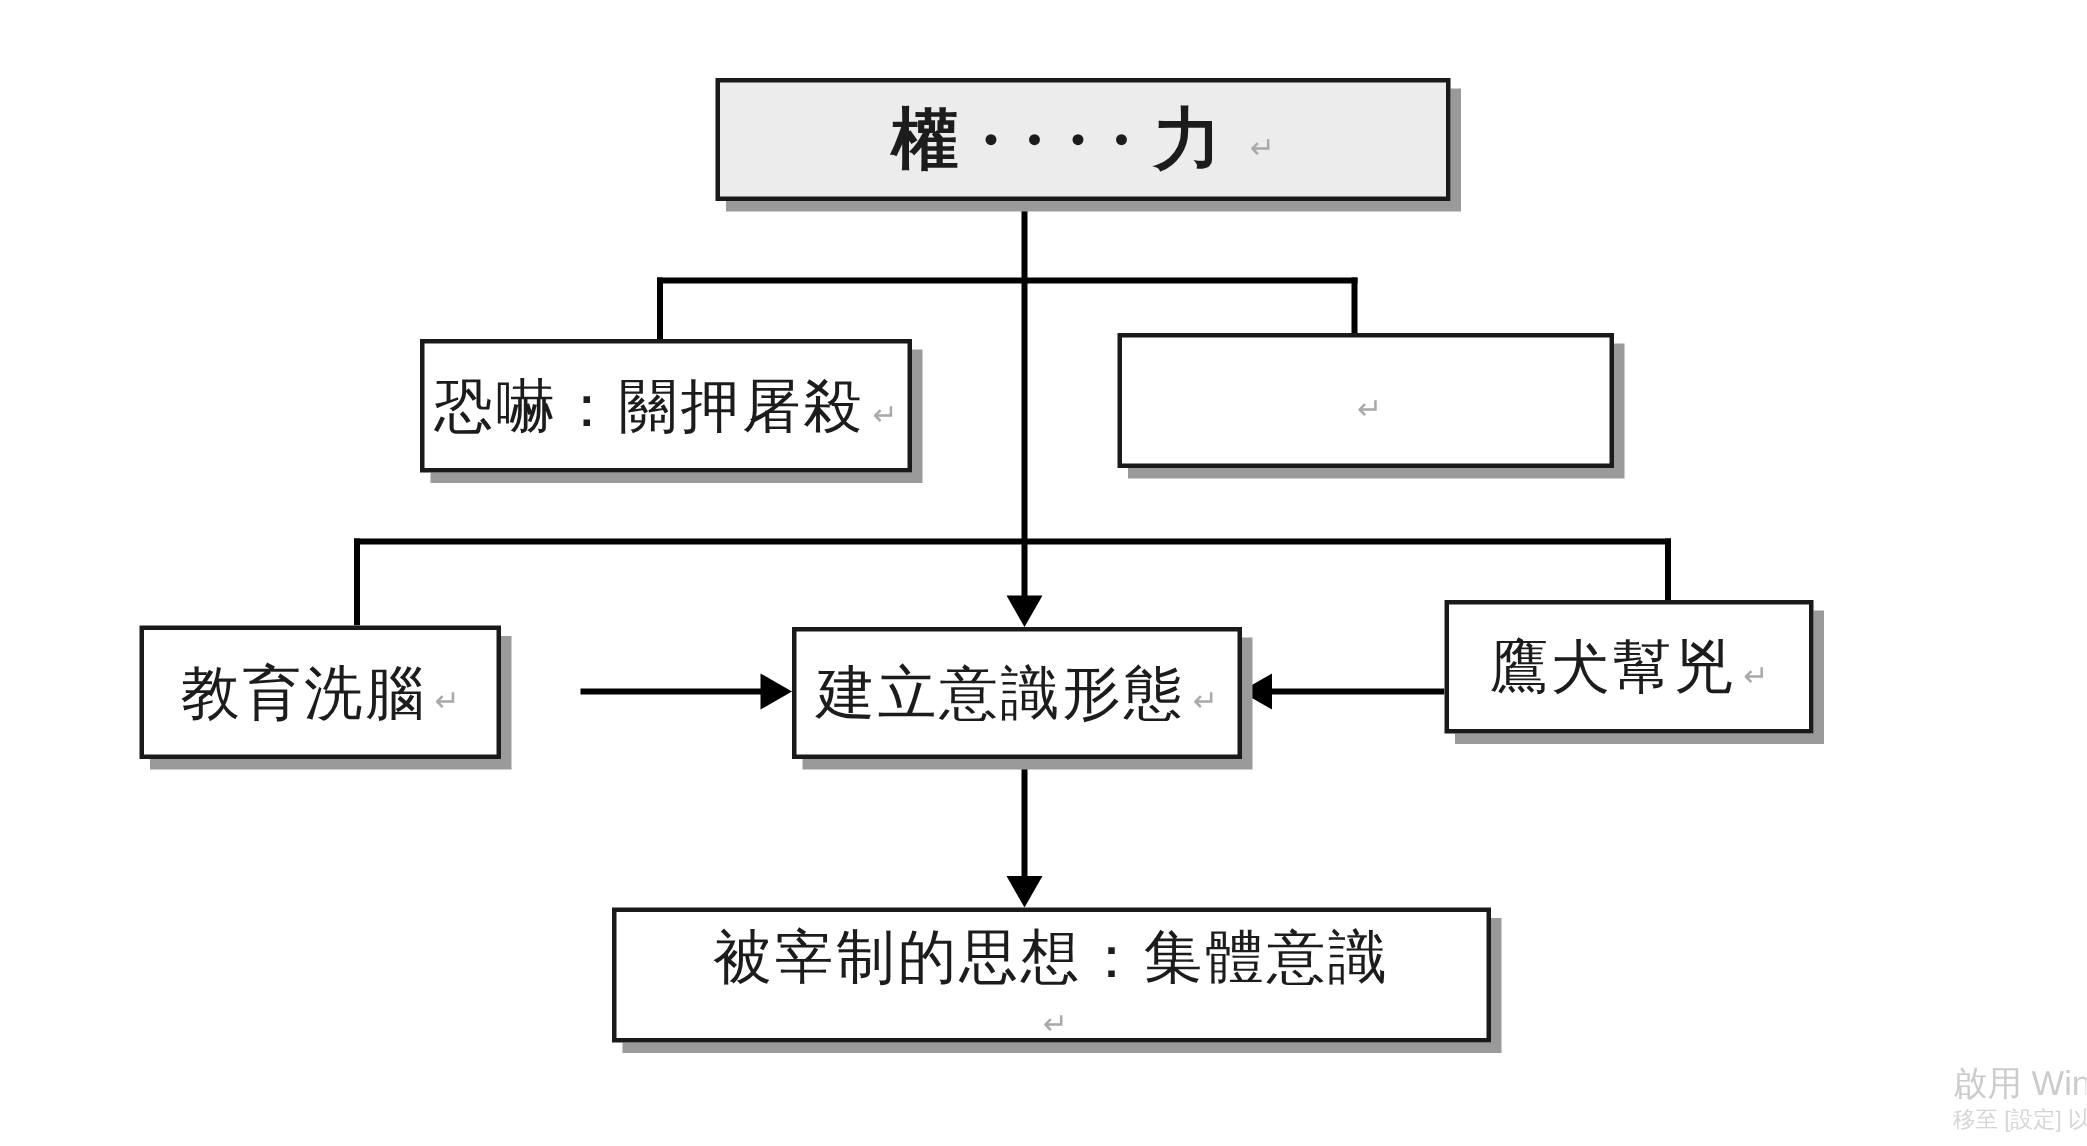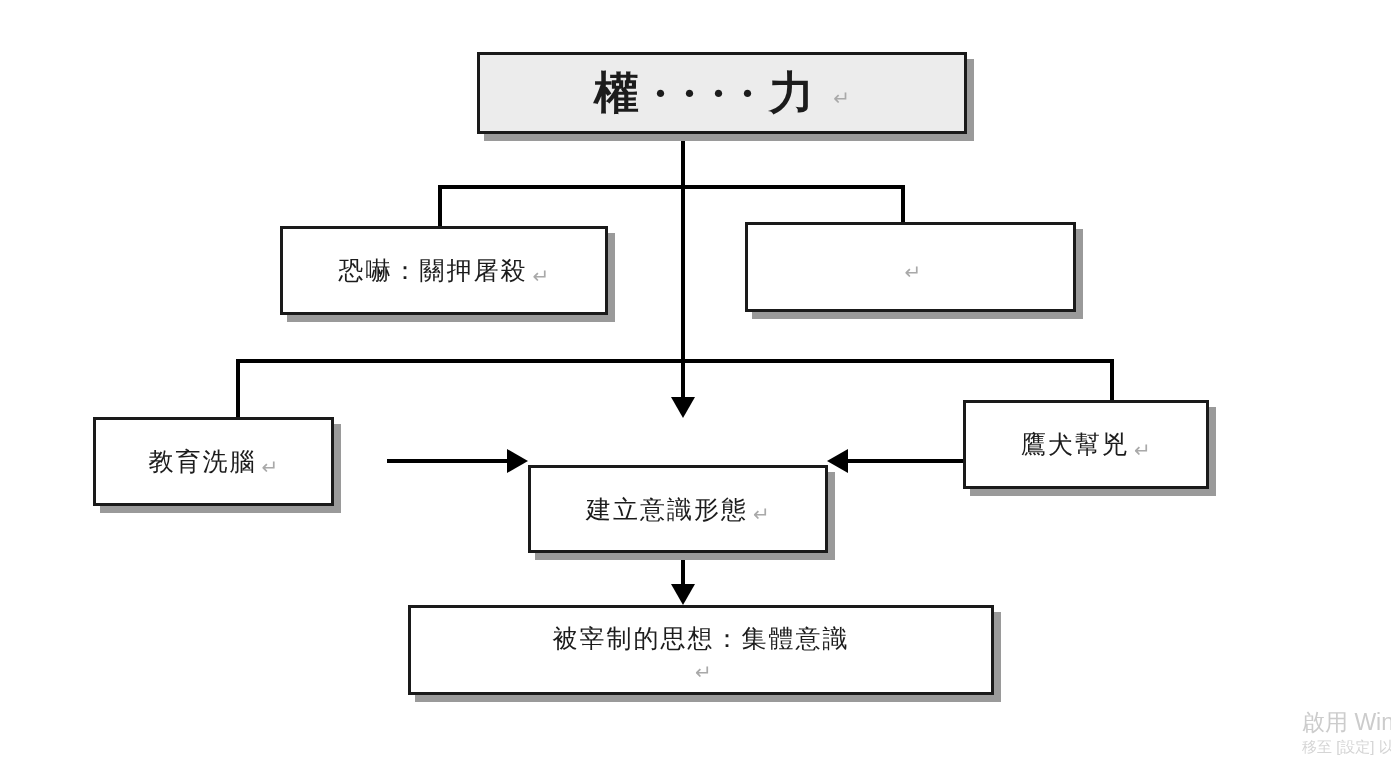--- a/index.html
+++ b/index.html
@@ -19,38 +19,38 @@
     box-sizing: border-box;
     border: 3px solid #1a1a1a;
     background: #ffffff;
     box-shadow: 7px 7px 0 #9a9a9a;
     display: flex;
     align-items: center;
     justify-content: center;
     white-space: nowrap;
   }
   .node .label {
-    font-size: 25px;
+    font-size: 39px;
     letter-spacing: 2px;
     color: #1c1c1c;
   }
   .node .mark {
     font-family: "DejaVu Sans", "Liberation Sans", sans-serif;
     font-size: 20px;
     color: #a9a9a9;
     margin-left: 5px;
     transform: translateY(5px);
   }
 
   #node-power { left: 433px; top: 52px;  width: 490px; height: 82px; background: #ececec; margin-left: 44px; }
   #node-power .label { font-size: 45px; font-weight: bold; letter-spacing: 14px; }
   #node-intimidation { left: 280px; top: 226px; width: 328px; height: 89px; }
   #node-lies         { left: 745px; top: 222px; width: 331px; height: 90px; }
   #node-education    { left: 93px;  top: 417px; width: 241px; height: 89px; }
-  #node-ideology     { left: 528px; top: 418px; width: 300px; height: 88px; margin-top: 47px; }
+  #node-ideology     { left: 528px; top: 418px; width: 300px; height: 88px; }
   #node-dogs         { left: 963px; top: 400px; width: 246px; height: 89px; }
   #node-thought      { left: 408px; top: 605px; width: 586px; height: 90px; flex-direction: column; }
 
   
   .line { position: absolute; background: #000000; }
   #vline-top      { left: 681px; top: 133px; width: 4px;   height: 267px; }
   #hline-1        { left: 438px; top: 185px; width: 467px; height: 4px; }
   #drop-1-left    { left: 438px; top: 185px; width: 4px;   height: 41px; }
   #drop-1-right   { left: 901px; top: 185px; width: 4px;   height: 37px; }
   #hline-2        { left: 236px; top: 359px; width: 878px; height: 4px; }

